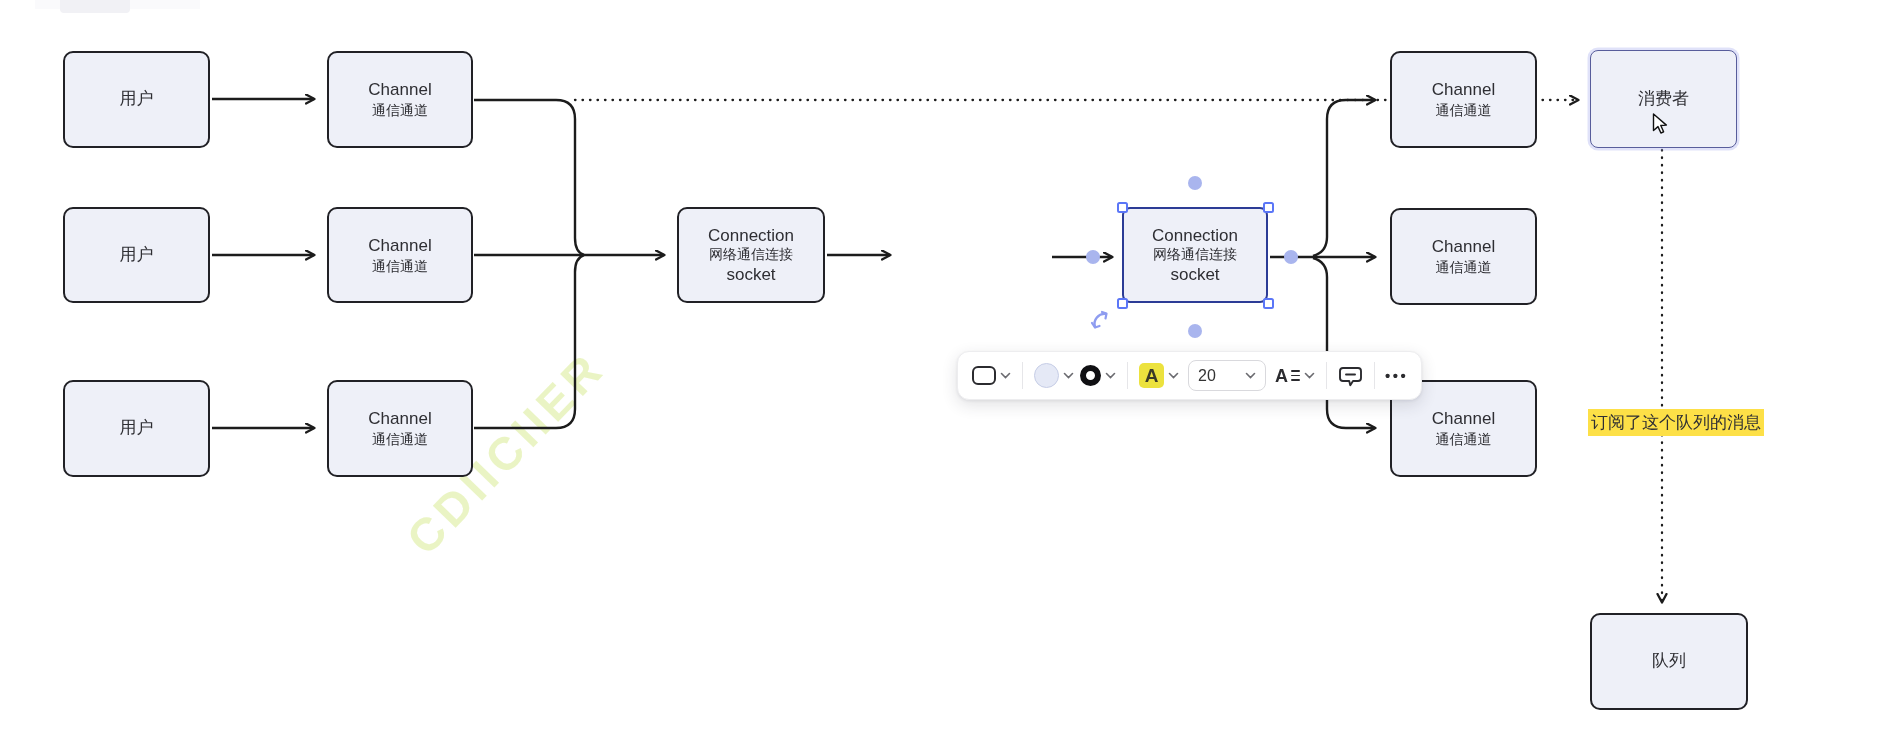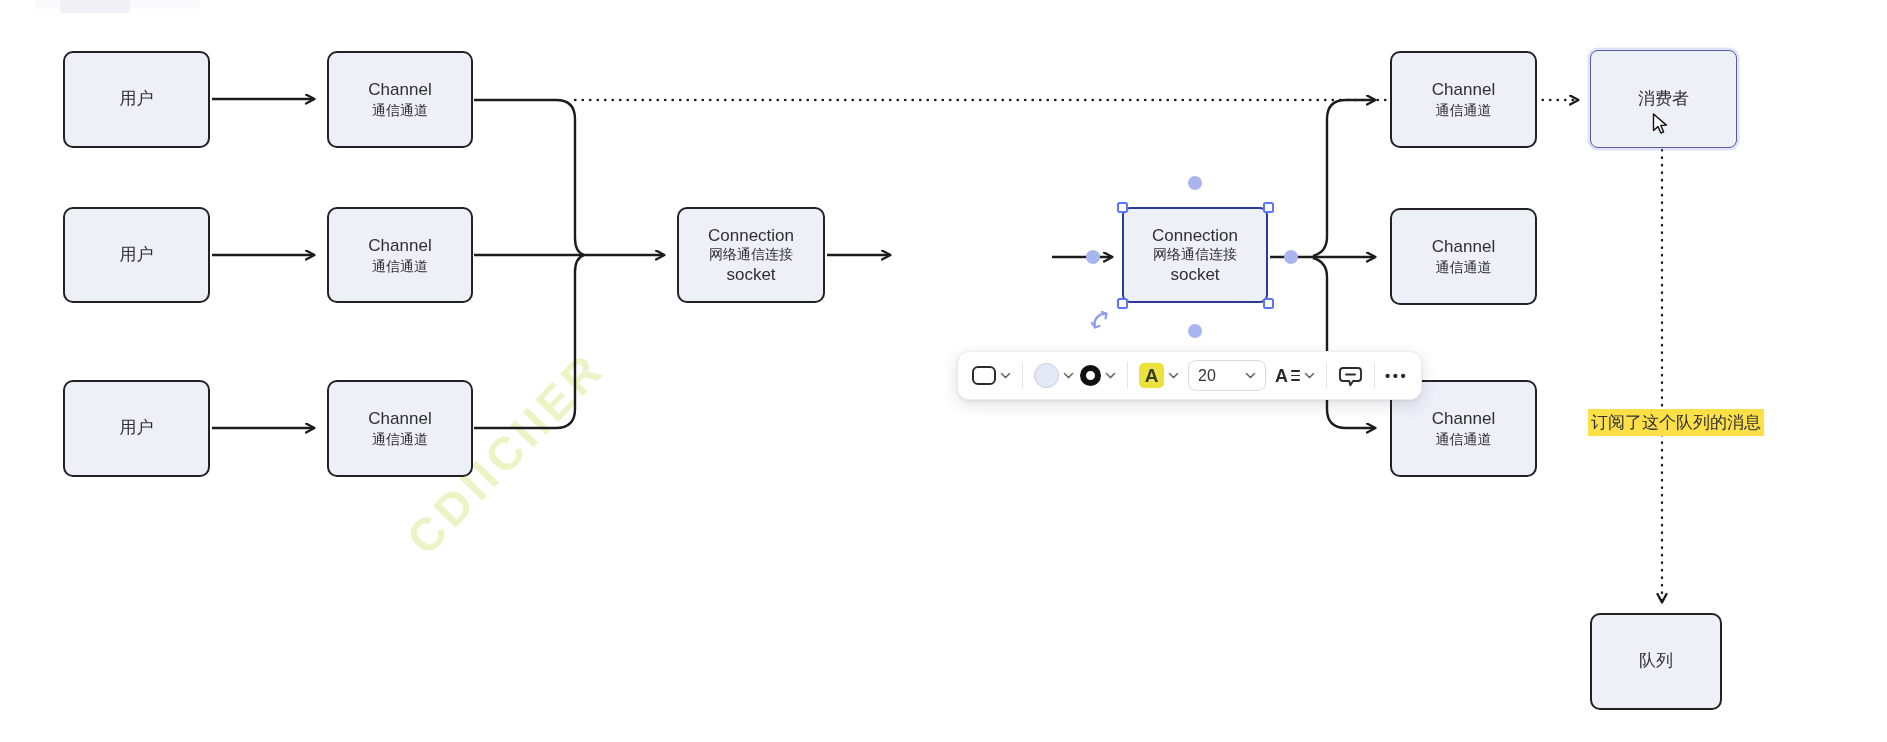--- a/index.html
+++ b/index.html
@@ -162,21 +162,21 @@
   </div>
   <div class="node" style="left:1390px;top:380px;width:147px;height:97px;">
     <span>Channel</span>
     <span class="sub">通信通道</span>
   </div>
 
   <div class="node hovered" style="left:1590px;top:50px;width:147px;height:98px;">
     <span>消费者</span>
   </div>
 
-  <div class="node" style="left:1590px;top:613px;width:132px;height:97px;">
+  <div class="node" style="left:1590px;top:613px;width:158px;height:97px;">
     <span>队列</span>
   </div>
 
   <div id="edge-label">订阅了这个队列的消息</div>
 
   <span class="handle" style="left:1116.5px;top:201.5px;"></span>
   <span class="handle" style="left:1262.5px;top:201.5px;"></span>
   <span class="handle" style="left:1116.5px;top:297.5px;"></span>
   <span class="handle" style="left:1262.5px;top:297.5px;"></span>
 

